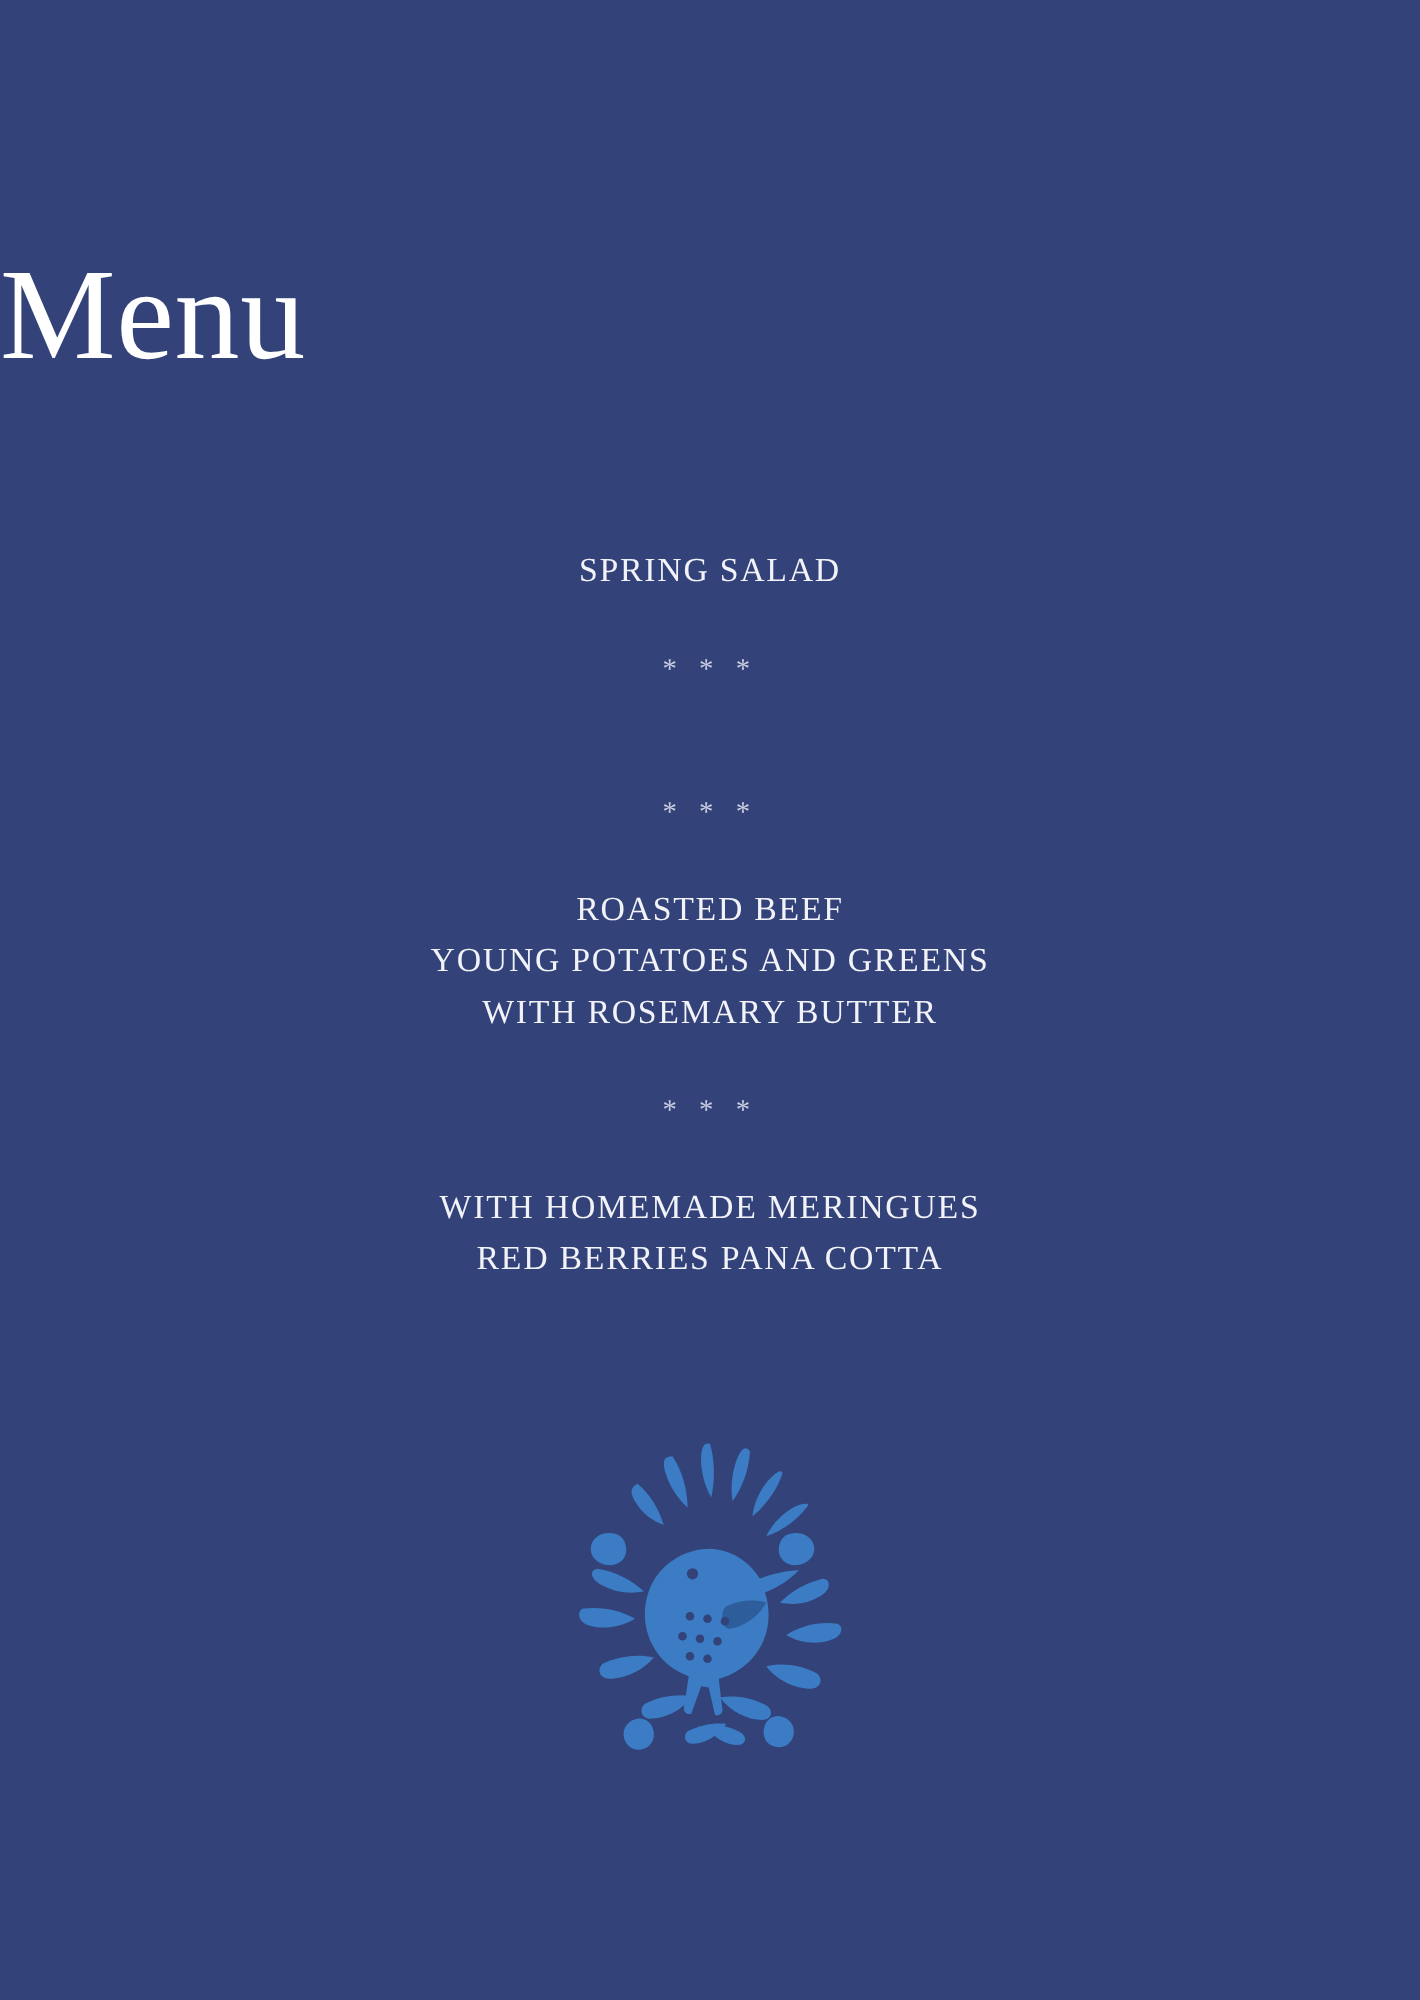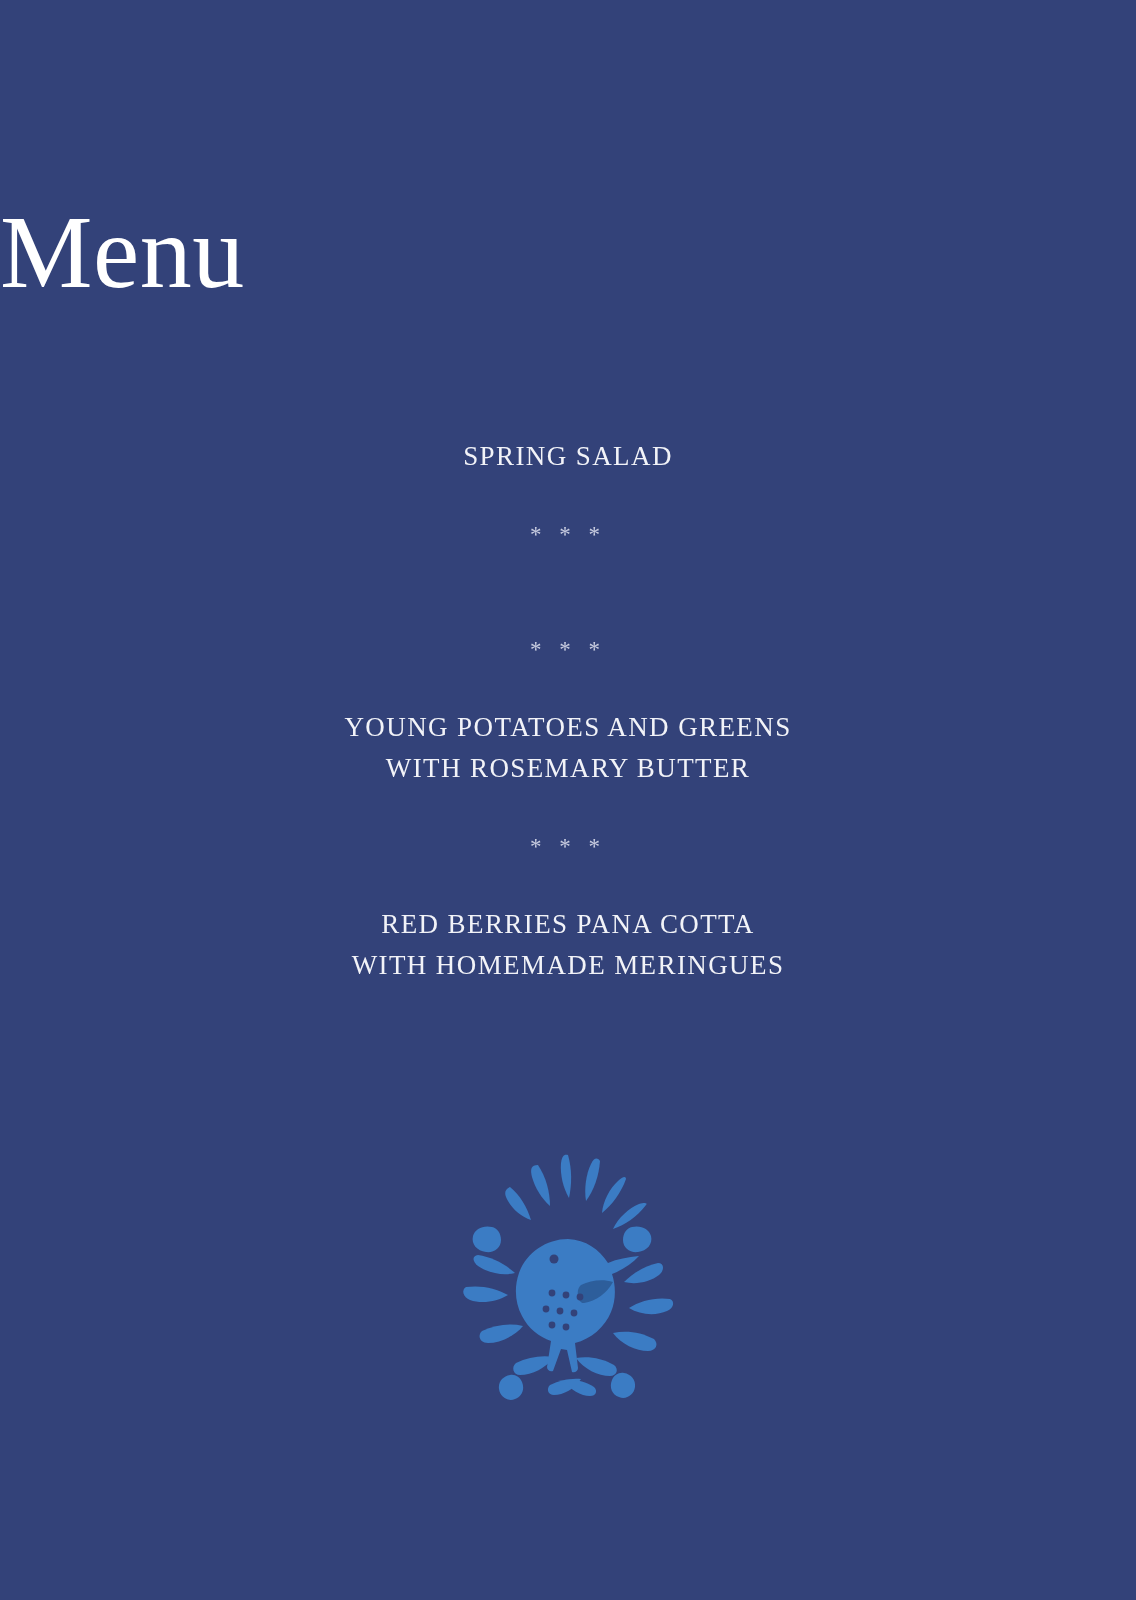--- a/index.html
+++ b/index.html
@@ -88,29 +88,30 @@
     <div class="course">
       <div class="course-line">SPRING SALAD</div>
     </div>
 
     <div class="divider">* * *</div>
 
 
     <div class="divider">* * *</div>
 
     <div class="course">
+      <div class="course-line">ROASTED BEEF</div>
       <div class="course-line">YOUNG POTATOES AND GREENS</div>
       <div class="course-line">WITH ROSEMARY BUTTER</div>
     </div>
 
     <div class="divider">* * *</div>
 
     <div class="course">
+      <div class="course-line">WITH HOMEMADE MERINGUES</div>
       <div class="course-line">RED BERRIES PANA COTTA</div>
-      <div class="course-line">WITH HOMEMADE MERINGUES</div>
     </div>
 
   </div>
 
   <div class="ornament">
     <svg viewBox="0 0 300 280" xmlns="http://www.w3.org/2000/svg" aria-hidden="true">
       <g fill="#3b7cc4">
 
         <path d="M92 52c10 8 17 20 21 33-9-3-18-10-23-19-4-7-4-11 2-14z"></path>
         <path d="M120 30c8 12 12 27 12 41-8-7-15-18-18-29-2-8-1-12 6-12z"></path>

